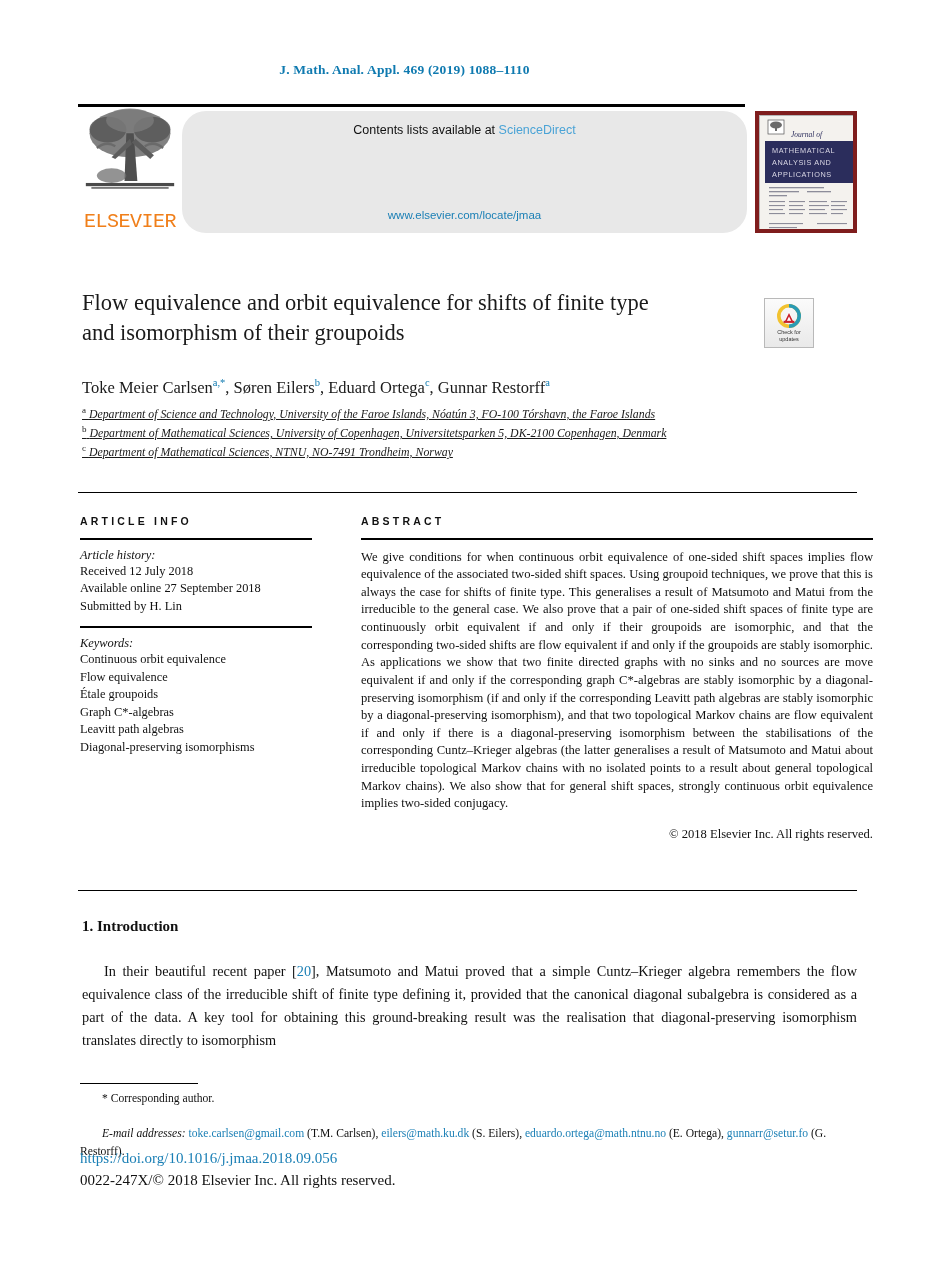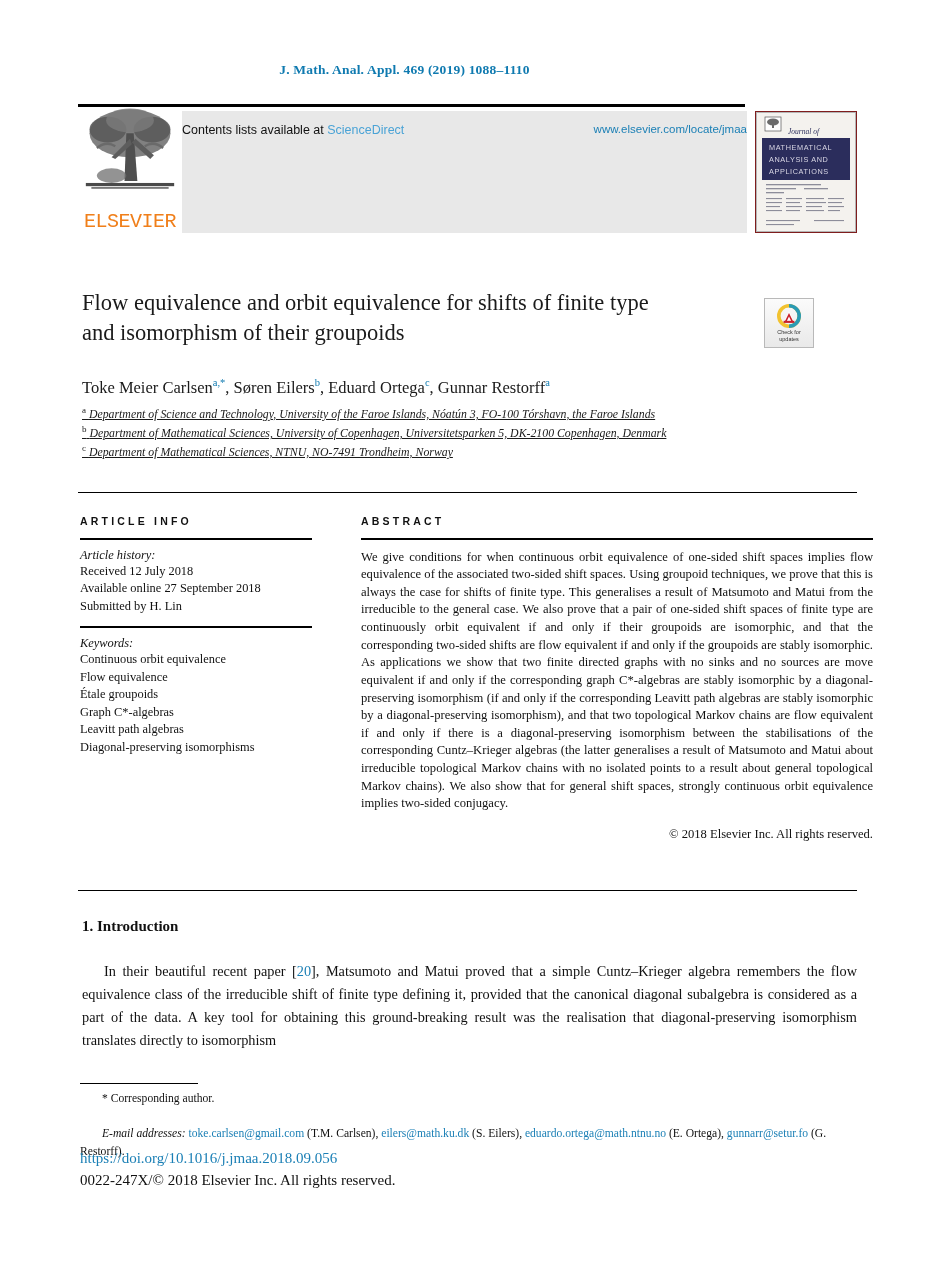--- a/index.html
+++ b/index.html
@@ -70,24 +70,26 @@
     letter-spacing: -0.5px;
     color: #f07f1a;
     font-weight: 400;
     line-height: 1;
     margin-top: 18px;
   }
   .masthead-center {
     flex: 1 1 auto;
     background: #e8e8e8;
     display: flex;
-    flex-direction: row;
+    flex-direction: column;
+    align-items: center;
     justify-content: space-between;
     padding: 12px 0 12px 0;
     box-sizing: border-box;
+    border-radius: 24px;
   }
   .contents-line {
     font-family: "Liberation Sans", sans-serif;
     font-size: 12.5px;
     color: #111;
   }
   .sciencedirect { color: #4aa3d6; }
   .journal-title {
     font-family: "Liberation Serif", serif;
     font-size: 28.5px;
@@ -97,21 +99,21 @@
   }
   .journal-url {
     font-family: "Liberation Sans", sans-serif;
     font-size: 11.5px;
     color: #1a7fb5;
   }
   .cover-thumb {
     flex: 0 0 102px;
     width: 102px;
     margin-left: 8px;
-    border: 1px solid #7f1d1d;
+    border: 4px solid #7f1d1d;
     background: #5eead4;
     box-sizing: border-box;
     position: relative;
     overflow: hidden;
   }
 
   
   .title-block {
     position: absolute;
     top: 288px;

